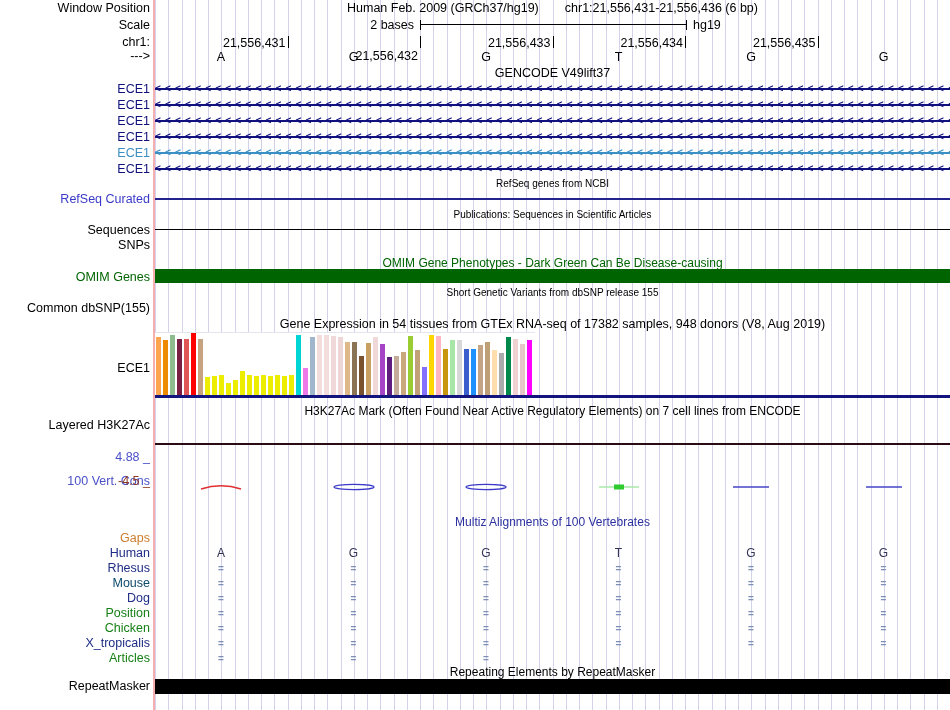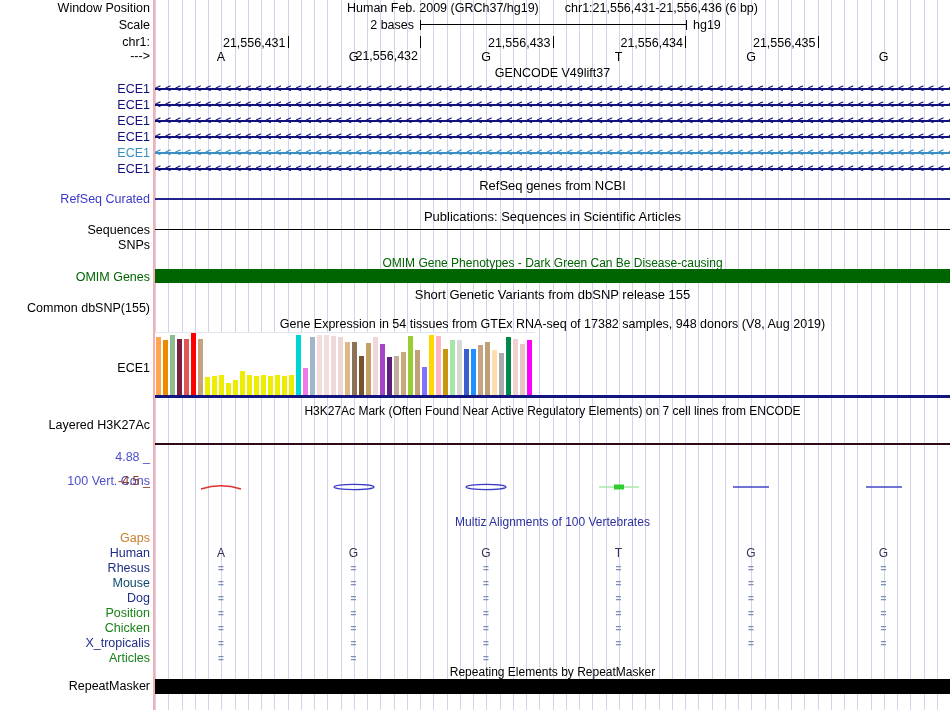--- a/index.html
+++ b/index.html
@@ -5,21 +5,21 @@
   html,body{margin:0;padding:0;background:#fff;}
   #canvas{position:relative;width:950px;height:710px;overflow:hidden;background:#fff;
           font-family:"Liberation Sans","DejaVu Sans",sans-serif;font-size:12.5px;color:#000;}
   .grid{position:absolute;left:155px;top:0;width:795px;height:710px;
         background:repeating-linear-gradient(to right, rgba(195,195,228,.75) 0px, rgba(195,195,228,.75) 1px, transparent 1px, transparent 13.25px);}
   .pinkline{position:absolute;left:153px;top:0;width:2px;height:710px;background:#F7AEB0;}
   .lbl{position:absolute;left:0;width:150px;text-align:right;white-space:nowrap;}
   .ctr{position:absolute;left:155px;width:795px;text-align:center;white-space:nowrap;}
   .abs{position:absolute;white-space:nowrap;}
   .hline{position:absolute;left:155px;width:795px;}
-  .small{font-size:13px;}
+  .small{font-size:10px;}
   .mid{font-size:12px;}
   .scalebar{position:absolute;left:420px;top:20px;width:265px;height:10px;
             border-left:1px solid #000;border-right:1px solid #000;}
   .scalebar::before{content:"";position:absolute;left:0;right:0;top:4px;height:1px;background:#000;}
   .tick{position:absolute;width:1px;height:12px;background:#000;top:36px;}
   .coord{position:absolute;top:36px;width:95px;text-align:right;}
   .baseletter{position:absolute;top:50px;width:20px;text-align:center;}
   .generow-line{position:absolute;height:2px;left:155px;width:795px;}
   .generow-arrows{position:absolute;left:155px;width:795px;height:10px;overflow:hidden;
                   font-size:10px;line-height:10px;letter-spacing:4.2px;font-weight:bold;}

